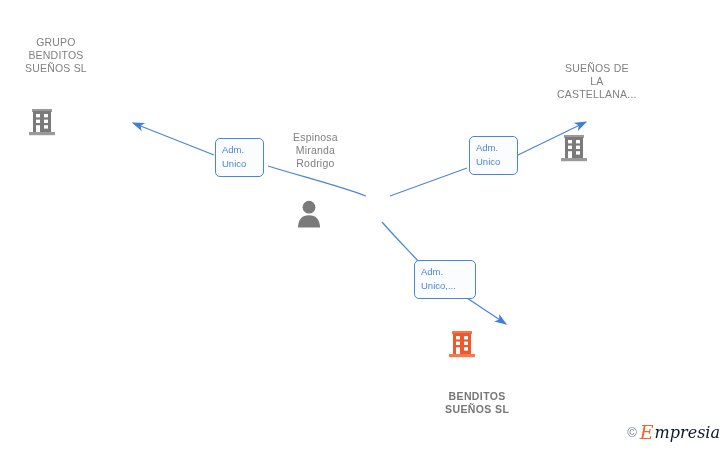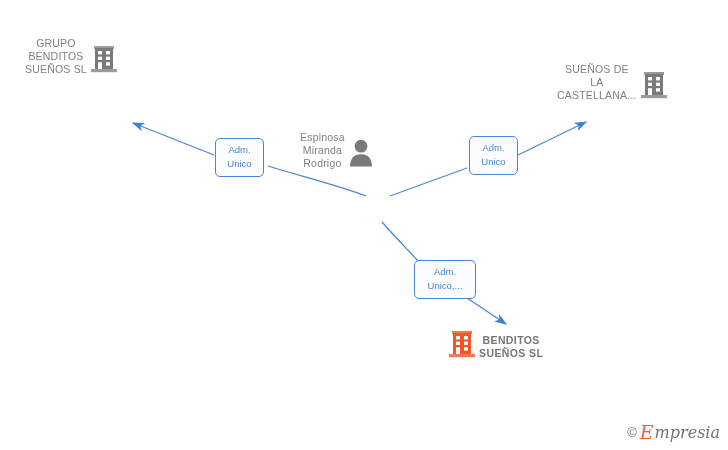--- a/index.html
+++ b/index.html
@@ -20,23 +20,24 @@
   #edges {
     position: absolute;
     left: 0;
     top: 0;
     width: 728px;
     height: 450px;
   }
   .node {
     position: absolute;
     display: flex;
-    flex-direction: row;
-    align-items: center;
+    flex-direction: column;
+    align-items: flex-start;
     width: 150px;
+    gap: 24px;
   }
   .node-label {
     font-size: 10.5px;
     line-height: 13px;
     color: #808080;
     text-align: center;
     letter-spacing: 0.2px;
     white-space: pre-line;
   }
   .node-label.bold {
@@ -48,21 +49,21 @@
     line-height: 0;
   }
   .edge-label {
     position: absolute;
     background: #fbfcfe;
     border: 1.2px solid #4a86d8;
     border-radius: 5px;
     color: #4a86d8;
     font-size: 9.5px;
     line-height: 14px;
-    text-align: center;
+    text-align: left;
     padding: 4px 6px 5px 6px;
     white-space: pre-line;
     box-sizing: border-box;
   }
   #watermark {
     position: absolute;
     right: 8px;
     bottom: 8px;
     display: flex;
     align-items: center;
@@ -77,21 +78,21 @@
     font-family: "DejaVu Serif", serif;
     font-style: italic;
     font-size: 19px;
     color: #f2662c;
     line-height: 1;
   }
   .wm-rest {
     font-family: "DejaVu Serif", serif;
     font-style: italic;
     font-size: 16px;
-    color: #737373;
+    color: #0f172a;
     line-height: 1;
     margin-left: -2px;
   }
 </style>
 </head>
 <body>
 
 <div id="canvas">
 
   <svg id="edges" viewBox="0 0 728 450" xmlns="http://www.w3.org/2000/svg">
@@ -142,21 +143,21 @@
         <rect x="11" y="9" width="4" height="3.4" fill="#ffffff"></rect>
         <rect x="19" y="9" width="4" height="3.4" fill="#ffffff"></rect>
         <rect x="11" y="14.6" width="4" height="3.4" fill="#ffffff"></rect>
         <rect x="19" y="14.6" width="4" height="3.4" fill="#ffffff"></rect>
         <rect x="11" y="20.2" width="4" height="6.8" fill="#ffffff"></rect>
         <rect x="19" y="20.2" width="4" height="3.4" fill="#ffffff"></rect>
       </svg>
     </div>
   </div>
 
-  <div class="node" style="left:300px; top:131px;">
+  <div class="node" style="left:293px; top:131px;">
     <div class="node-label">Espinosa
 Miranda
 Rodrigo</div>
     <div class="icon-wrap" style="margin-top:5px;">
       <svg width="32" height="30" viewBox="0 0 32 30" xmlns="http://www.w3.org/2000/svg">
         <circle cx="16" cy="8.2" r="6.4" fill="#7a7a7a"></circle>
         <path d="M16,16.2 C8.6,16.2 5.2,20.8 4.9,28.6 L27.1,28.6 C26.8,20.8 23.4,16.2 16,16.2 Z" fill="#7a7a7a"></path>
       </svg>
     </div>
   </div>

